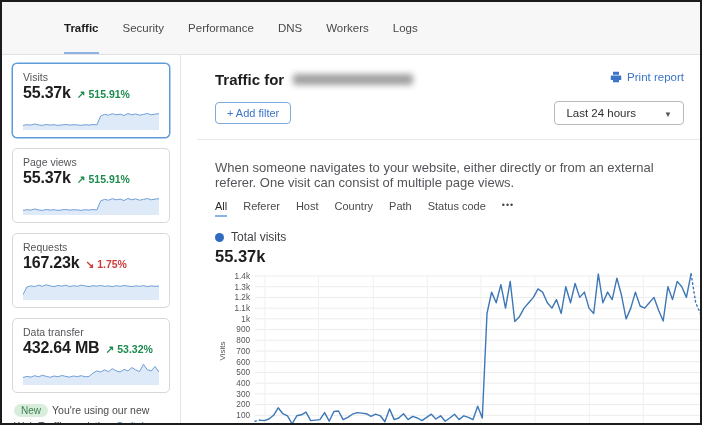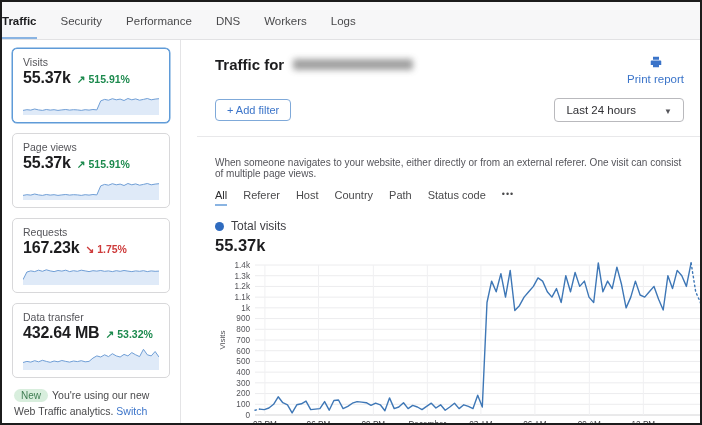--- a/index.html
+++ b/index.html
@@ -1,21 +1,21 @@
 <!DOCTYPE html>
 <html><head>
 <meta charset="utf-8">
 <style>
   * { margin:0; padding:0; box-sizing:border-box; }
   html,body { background:#fff; }
   body { font-family:"Liberation Sans", sans-serif; }
   .screen { width:702px; height:425px; border:2px solid #1c1c1c; background:#fff; overflow:hidden; position:relative; }
 
   
-  .topnav { height:38px; background:#f7f7f8; border-bottom:1px solid #e2e2e4; display:flex; align-items:stretch; gap:24px; }
+  .topnav { height:53px; background:#f7f7f8; border-bottom:1px solid #e2e2e4; display:flex; align-items:stretch; padding-left:62px; gap:24px; }
   .tab { font-size:11.5px; color:#4a4a4c; display:flex; align-items:center; border-bottom:2px solid transparent; padding-top:2px; cursor:pointer; }
   .tab.active { color:#1d1d1f; font-weight:bold; border-bottom-color:#8ab4e2; }
 
   .content { display:flex; height:383px; }
 
   
   .leftcol { width:178px; padding:8px 10px 0 10px; flex:none; }
   .card { border:1px solid #d8d8da; border-radius:5px; padding:7px 10px 0 10px; margin-bottom:10px; height:75px; background:#fff; cursor:pointer; }
   .card.active { border-color:#5f9bd8; box-shadow:0 0 0 0.5px #5f9bd8; }
   .card-label { font-size:10.5px; color:#55555a; }
@@ -28,31 +28,31 @@
 
   .notice { font-size:10.5px; color:#4a4a4c; line-height:1.5; margin-top:2px; padding:0 2px; }
   .badge-new { background:#d8eedd; color:#3e7d52; border-radius:9px; padding:1px 7px; font-size:10px; margin-right:4px; white-space:nowrap; }
   .notice-link { color:#3b74c9; cursor:pointer; }
 
   
   .main { flex:1; border-left:1px solid #e4e4e6; display:flex; flex-direction:column; overflow:hidden;padding-left:16px; }
   .main-header { display:flex; justify-content:space-between; align-items:flex-start; padding:16px 16px 0 18px; }
   .page-title { font-size:15px; font-weight:bold; color:#1d1d1f; display:flex; align-items:center; gap:9px; }
   .redacted { display:inline-block; width:120px; height:11px; background:#8f8f8f; filter:blur(3px); border-radius:2px; opacity:.85; }
-  .print { color:#3b74c9; font-size:11.5px; display:flex; gap:5px; align-items:center; cursor:pointer;flex-direction:column; }
+  .print { color:#3b74c9; font-size:11.5px; display:flex; gap:5px; align-items:center; cursor:pointer; }
   .filter-row { display:flex; justify-content:space-between; align-items:center; padding:13px 16px 14px 18px; border-bottom:1px solid #e8e8ea; }
   .btn-add-filter { border:1px solid #7fa9d9; color:#3b74c9; font-size:11px; border-radius:4px; padding:4px 11px; background:#fff; cursor:pointer; font-family:inherit; }
   .range-select { border:1px solid #b9b9bd; border-radius:4px; font-size:11.5px; color:#2f2f33; padding:5px 11px; display:flex; align-items:flex-end; gap:28px; background:#fff; cursor:pointer; }
   .caret { font-size:8px; color:#55555a; }
 
   .summary { padding:13px 14px 0 18px; flex:1; }
   .sum-title-row { display:flex; align-items:center; gap:6px; }
   .sum-title { font-size:12.5px; font-weight:bold; color:#1d1d1f; }
   .help-icon { width:12px; height:12px; border-radius:50%; background:#b9b9bd; color:#fff; font-size:8.5px; display:flex; align-items:center; justify-content:center; cursor:pointer; }
-  .sum-desc { font-size:10px; color:#54545a; margin-top:7px; }
+  .sum-desc { font-size:13px; color:#54545a; margin-top:7px; }
   .sum-tabs { display:flex; gap:16px; margin-top:10px; font-size:11px; color:#4a4a4c; align-items:flex-end; }
   .stab { cursor:pointer; padding-bottom:3px; border-bottom:2px solid transparent; }
   .stab.active { color:#2c2c2e; border-bottom-color:#8ab4e2; }
   .stab.more { letter-spacing:1px; font-size:9px; padding-bottom:5px; }
   .legend { margin-top:13px; display:flex; align-items:center; gap:7px; font-size:12px; color:#3f3f44; }
   .legend-dot { width:9px; height:9px; border-radius:50%; background:#2f6bbf; }
   .total-value { font-size:16.5px; font-weight:bold; color:#1d1d1f; margin-top:3px; }
   #main-chart { display:block; margin-top:4px; }
 </style>
 </head>

